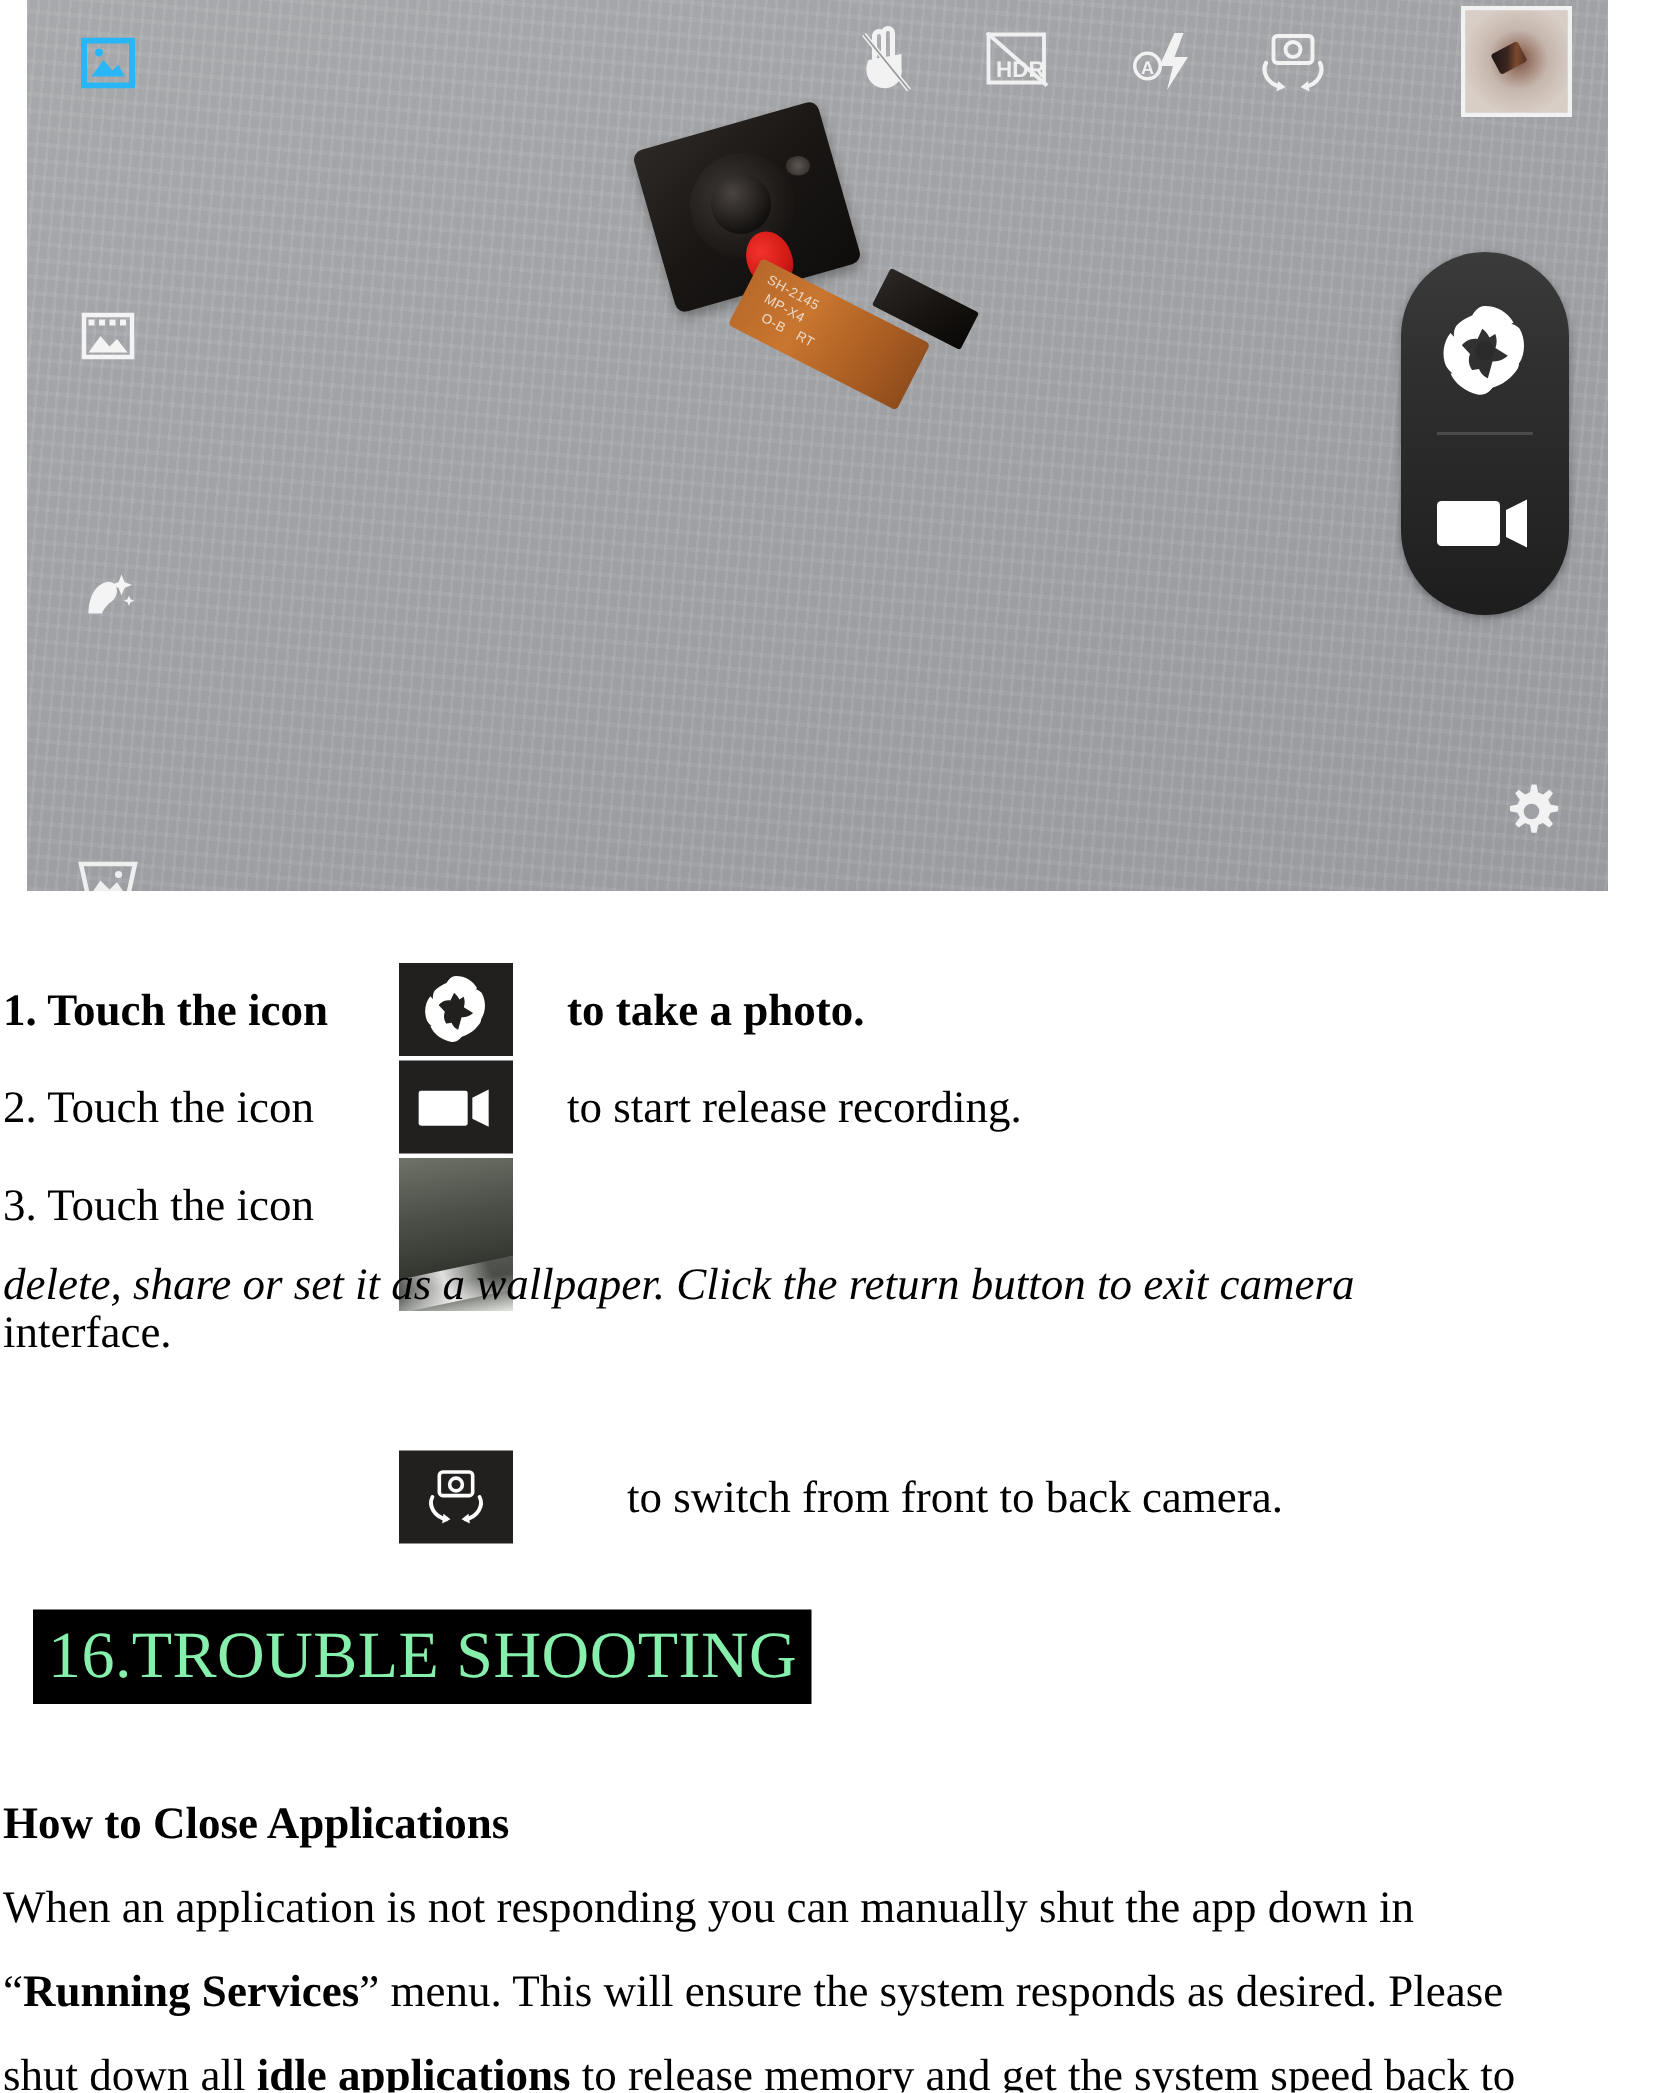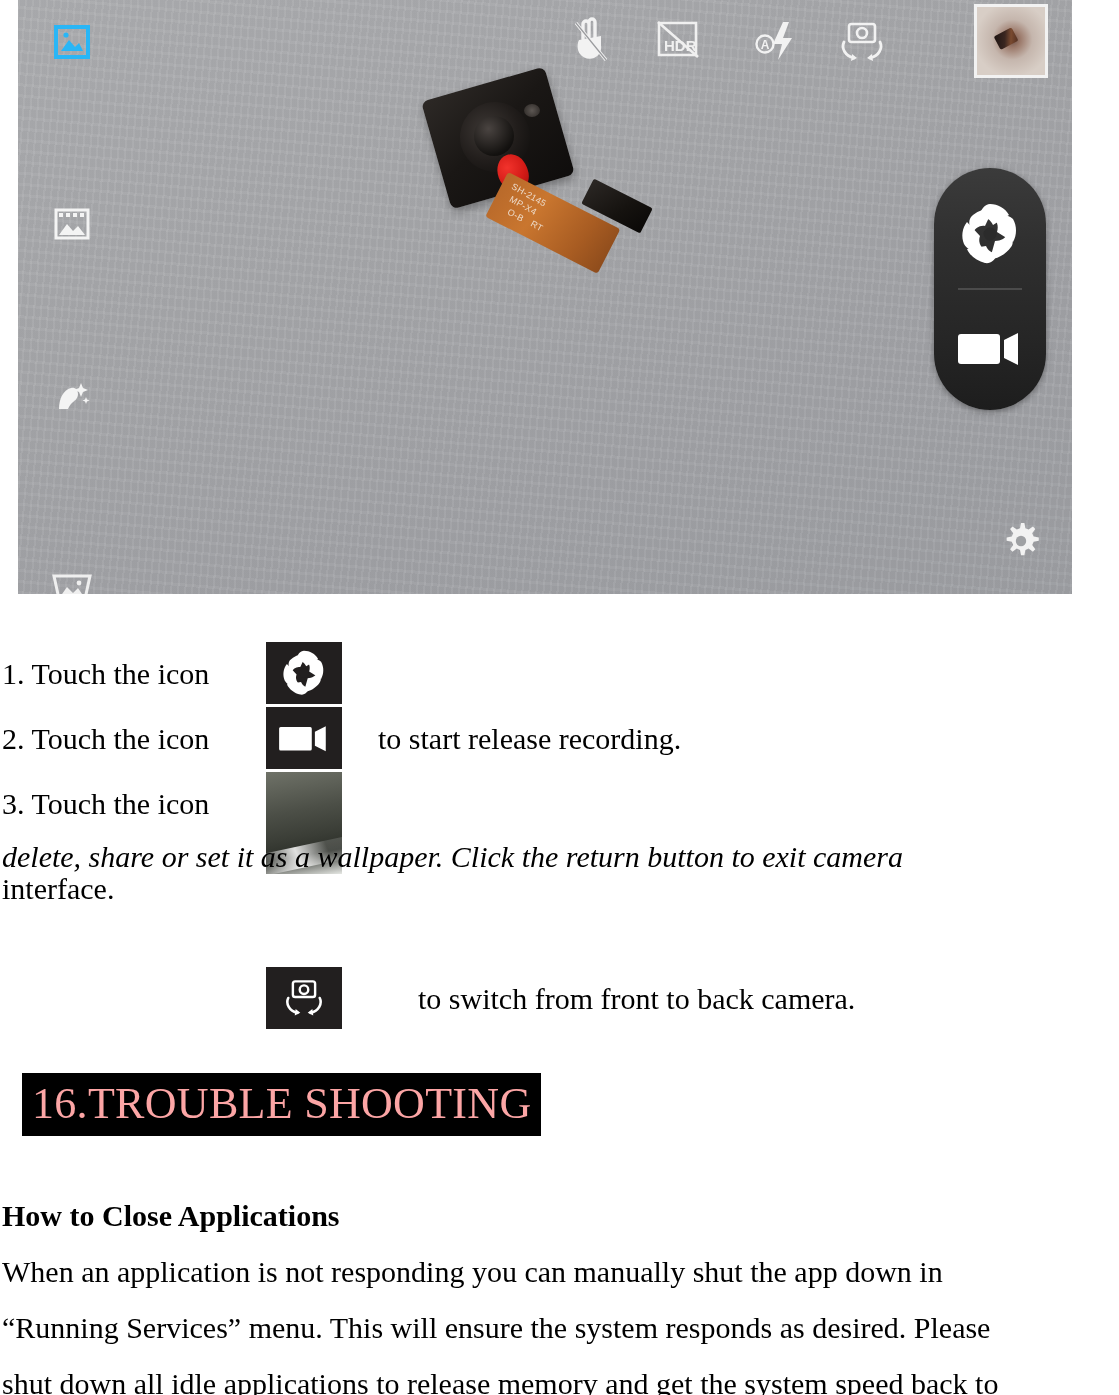--- a/index.html
+++ b/index.html
@@ -270,21 +270,21 @@
     background: linear-gradient(80deg, rgba(255,255,255,0.0) 0%, rgba(255,255,255,0.85) 42%, rgba(255,255,255,0.15) 75%);
     transform: rotate(-12deg);
   }
 
   
   #section-heading {
     position: absolute;
     left: 22px;
     top: 1073px;
     background: #000000;
-    color: #fca5a5;
+    color: #86efac;
     font-size: 44px;
     line-height: 1.16;
     padding: 5px 10px 7px 10px;
     letter-spacing: 0.3px;
     white-space: nowrap;
   }
 
   #subheading {
     position: absolute;
     left: 2px;
@@ -293,21 +293,21 @@
     font-weight: bold;
     white-space: nowrap;
   }
 
   .body-line {
     position: absolute;
     left: 2px;
     font-size: 30px;
     white-space: nowrap;
   }
-  .body-line b { font-weight: normal; }
+  .body-line b { font-weight: bold; }
 </style>
 </head>
 <body>
 
 <div id="camera-screenshot">
   <div class="tex"></div>
 
   <div id="camera-module">
     <div class="body"></div>
     <div class="lens-outer"></div>
@@ -420,35 +420,36 @@
   </div>
 
   <div id="settings-gear">
     <svg width="44" height="44" viewBox="0 0 44 44" aria-hidden="true">
       <path d="M22 4 l3.4 0 1 5.2 3.2 1.4 4.3-3.1 2.4 2.4 -3.1 4.3 1.4 3.2 5.2 1 0 3.4 -5.2 1 -1.4 3.2 3.1 4.3 -2.4 2.4 -4.3-3.1 -3.2 1.4 -1 5.2 -3.4 0 -1-5.2 -3.2-1.4 -4.3 3.1 -2.4-2.4 3.1-4.3 -1.4-3.2 -5.2-1 0-3.4 5.2-1 1.4-3.2 -3.1-4.3 2.4-2.4 4.3 3.1 3.2-1.4 Z" fill="#f2f2f2"></path>
       <circle cx="22" cy="22" r="5.2" fill="#9fa1a4"></circle>
     </svg>
   </div>
 </div>
 
-<div class="step-line" style="position:absolute; left:0; top:642px; width:1119px;">
+<div class="step-line" style="position:absolute; left:0; top:642px; width:1119px;font-weight:bold;">
   <span class="lead">1. Touch the icon</span>
   <span class="inline-icon" style="left:266px; top:0px;">
     <svg width="52" height="52" viewBox="0 0 70 70" aria-hidden="true">
       <g fill="#ffffff">
         <path d="M35 5 C43 5 50 9 54 16 L38 26 C35 20 30 17 24 18 C26 10 30 5 35 5 Z"></path>
         <path d="M58 20 C62 27 62 36 58 43 L42 33 C44 27 42 21 37 18 C45 15 53 15 58 20 Z"></path>
         <path d="M56 48 C51 55 43 60 35 60 L40 42 C46 42 51 39 53 34 C58 39 59 44 56 48 Z"></path>
         <path d="M30 64 C22 62 15 57 12 50 L31 47 C33 52 38 55 43 54 C40 61 36 65 30 64 Z"></path>
         <path d="M9 45 C6 38 7 29 12 23 L25 37 C23 42 25 48 30 51 C22 55 13 52 9 45 Z"></path>
         <path d="M16 18 C22 12 30 9 38 10 L30 27 C25 26 20 29 18 34 C14 29 13 22 16 18 Z"></path>
       </g>
       <circle cx="35" cy="35" r="6.5" fill="#221f1f"></circle>
     </svg>
   </span>
+  <span class="tail" style="left:378px;">to take a photo.</span>
 </div>
 
 <div class="step-line" style="position:absolute; left:0; top:707px; width:990px;">
   <span class="lead">2. Touch the icon</span>
   <span class="inline-icon" style="left:266px; top:0px;">
     <svg width="56" height="38" viewBox="0 0 72 48" aria-hidden="true">
       <rect x="4" y="10" width="42" height="30" rx="2" fill="#ffffff"></rect>
       <path d="M50 16 L64 9 L64 41 L50 34 Z" fill="#ffffff"></path>
     </svg>
   </span>

